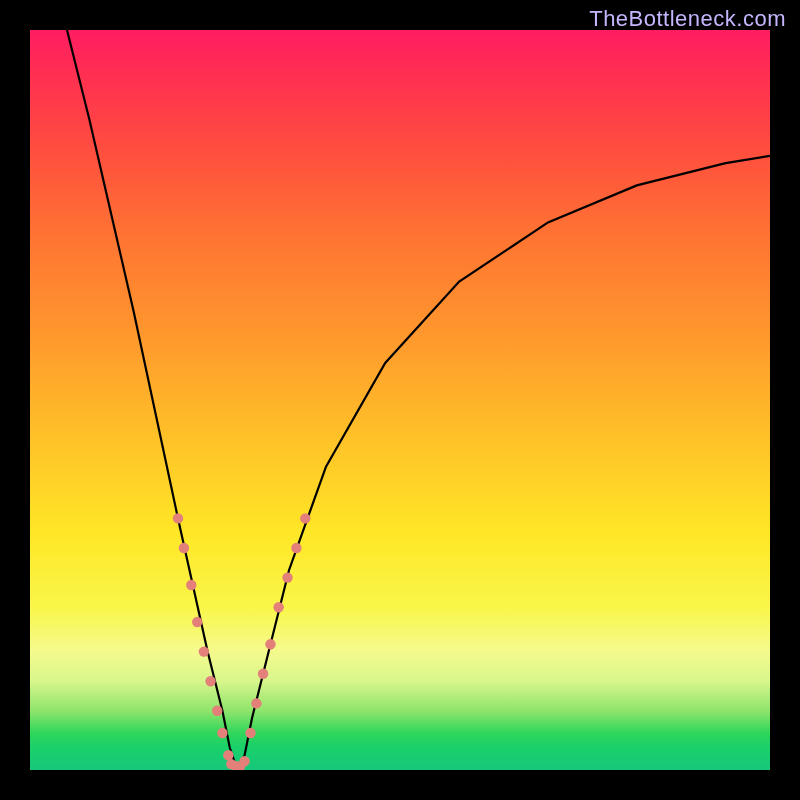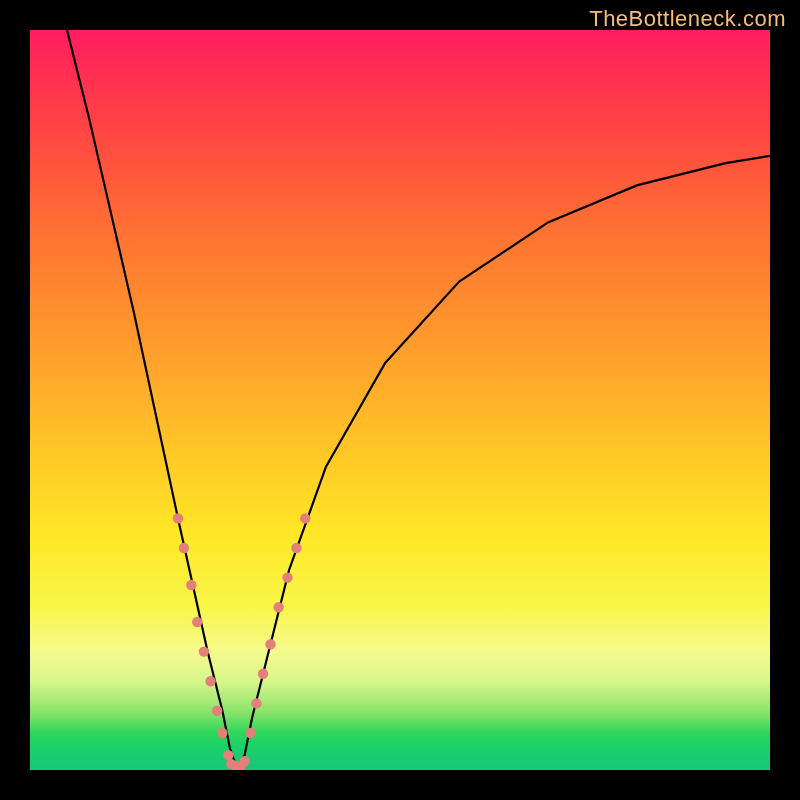--- a/index.html
+++ b/index.html
@@ -14,21 +14,21 @@
   .page {
     position: relative;
     width: 800px;
     height: 800px;
     background: #000;
   }
   .watermark {
     position: absolute;
     top: 6px;
     right: 14px;
-    color: #fdba74;
+    color: #c4b5fd;
     font-size: 22px;
     font-weight: 500;
     letter-spacing: 0.5px;
     z-index: 5;
   }
   .plot-frame {
     position: absolute;
     left: 30px;
     top: 30px;
     width: 740px;

